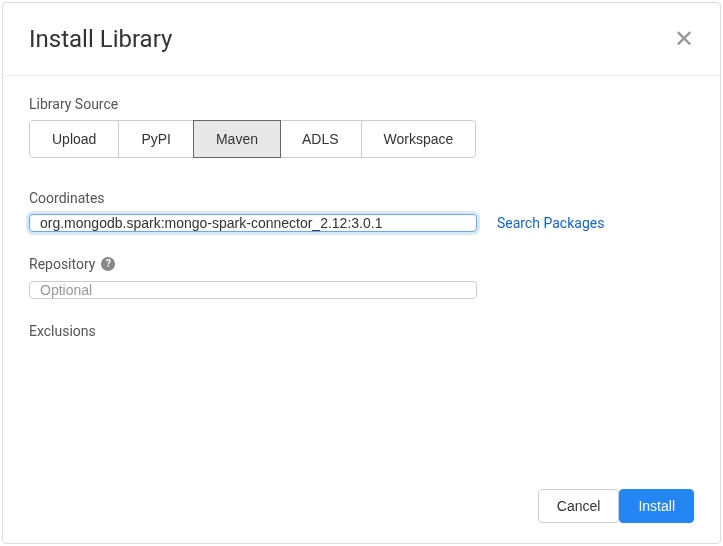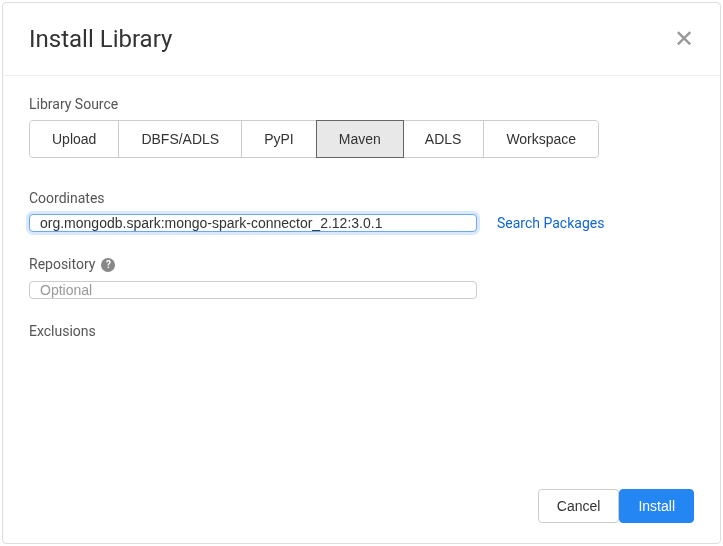--- a/index.html
+++ b/index.html
@@ -115,21 +115,21 @@
       color: #999;
     }
     .link {
       color: #1066d6;
       font-size: 14px;
       cursor: pointer;
       text-decoration: none;
     }
     .label-with-icon {
       display: flex;
-      align-items: flex-end;
+      align-items: center;
       gap: 6px;
       margin-bottom: 8px;
     }
     .help-icon {
       width: 14px;
       height: 14px;
       border-radius: 50%;
       background: #888;
       color: #fff;
       font-size: 10px;
@@ -167,21 +167,20 @@
     <h2 class="modal-title">Install Library</h2>
     <button class="close-btn">
       <span>✕</span>
     </button>
   </div>
 
   <div class="modal-body">
     <label class="section-label">Library Source</label>
     <div class="tab-group">
       <button class="tab">Upload</button>
-      <button class="tab">DBFS/ADLS</button>
       <button class="tab">PyPI</button>
       <button class="tab active">Maven</button>
       <button class="tab">ADLS</button>
       <button class="tab">Workspace</button>
     </div>
 
     <div class="field-group">
       <label class="section-label">Coordinates</label>
       <div class="field-row">
         <input type="text" class="text-input focused" value="org.mongodb.spark:mongo-spark-connector_2.12:3.0.1" style="">

